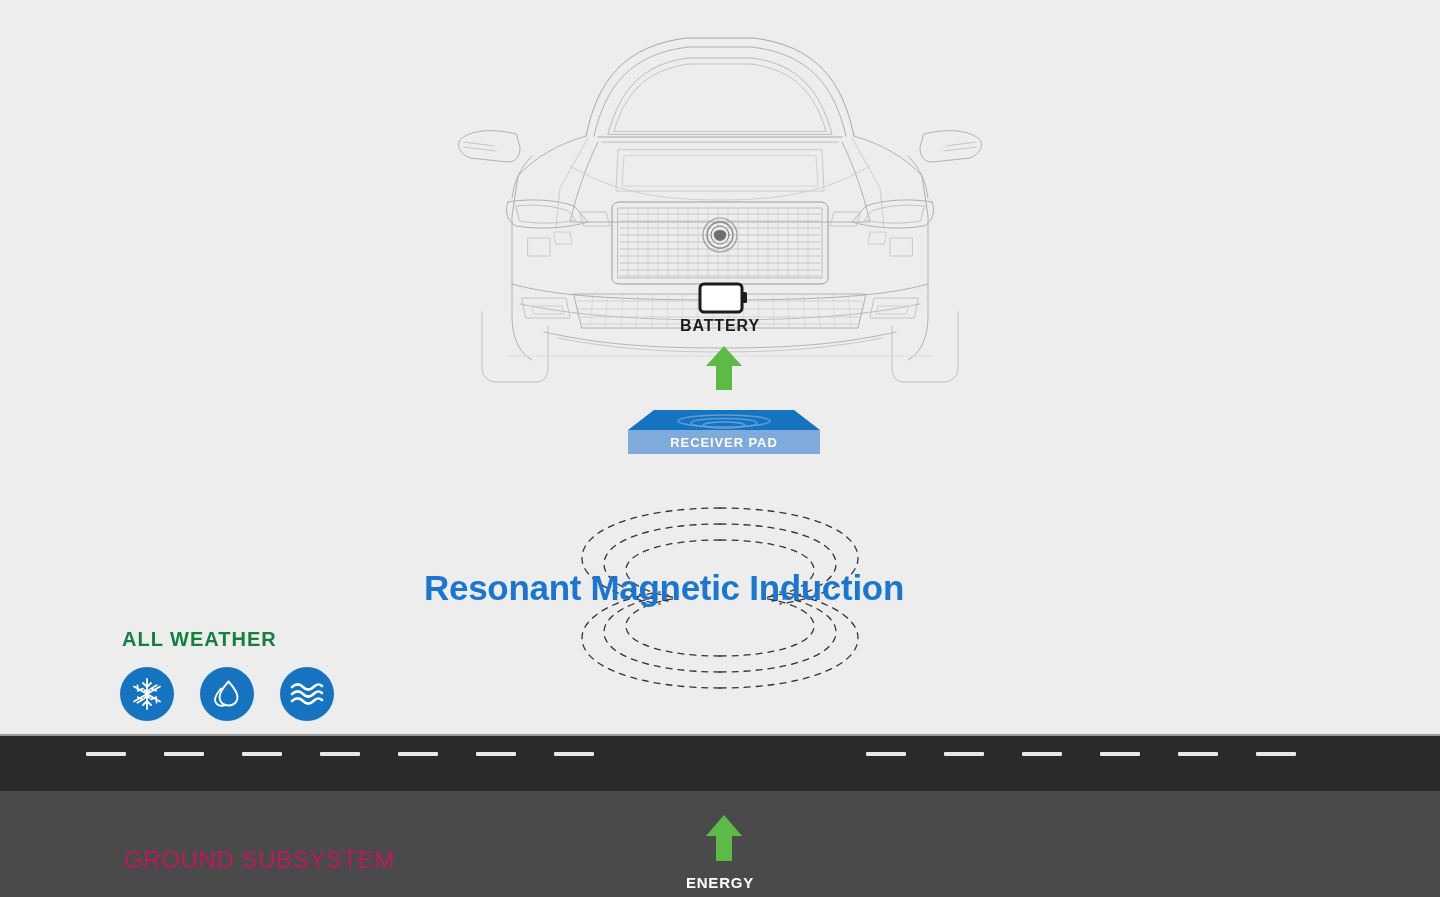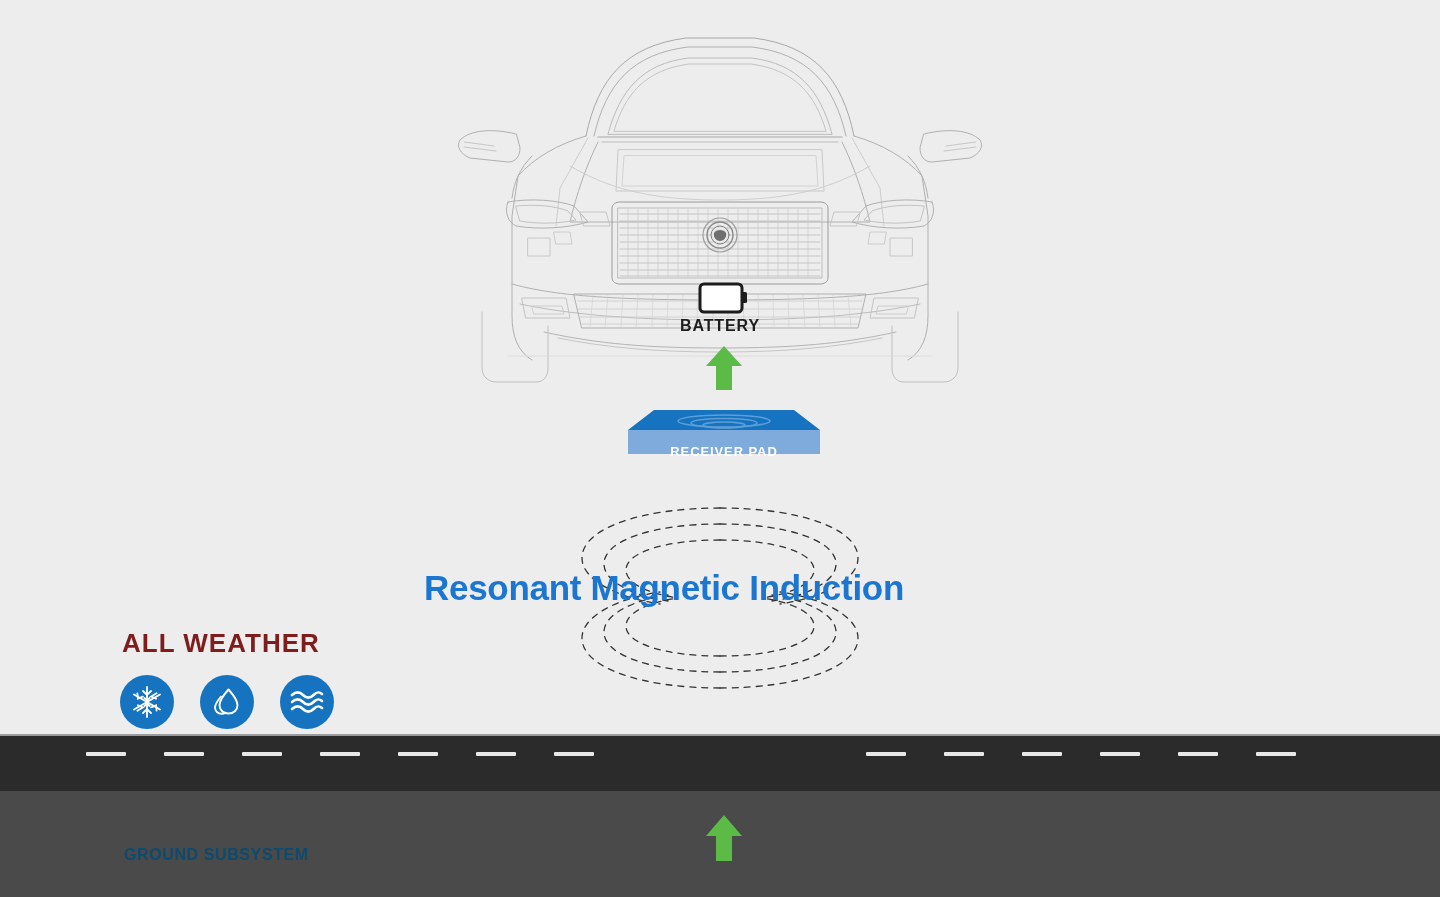--- a/index.html
+++ b/index.html
@@ -49,24 +49,24 @@
     top: 0;
     width: 40px;
     height: 4px;
     background: #e8e8e8;
     border-radius: 1px;
   }
   .ground-label {
     position: absolute;
     left: 124px;
     top: 846px;
-    font-size: 16px;
-    font-weight: bold;
+    font-size: 24px;
+    font-weight: normal;
     letter-spacing: 0.6px;
-    color: #0c4a6e;
+    color: #be185d;
   }
 
   
   .energy-label {
     position: absolute;
     left: 0;
     top: 874px;
     width: 1440px;
     text-align: center;
     font-size: 15px;
@@ -88,21 +88,20 @@
     position: absolute;
     left: 0;
     width: 196px;
     top: 27px;
     text-align: center;
     font-size: 13px;
     font-weight: bold;
     letter-spacing: 0.9px;
     color: #ffffff;
     pointer-events: none;
-    margin-top: 9px;
   }
 
   
   .induction-title {
     position: absolute;
     left: 0;
     top: 568px;
     width: 1328px;
     text-align: center;
     font-size: 35px;
@@ -111,24 +110,24 @@
     color: #1b76d2;
   }
 
   
   .weather {
     position: absolute;
     left: 120px;
     top: 628px;
   }
   .weather-title {
-    font-size: 26px;
+    font-size: 20px;
     font-weight: bold;
     letter-spacing: 1px;
-    color: #7f1d1d;
+    color: #15803d;
     margin: 0 0 16px 2px;
   }
   .weather-icons { display: flex; gap: 26px; }
   .weather-icon {
     width: 54px;
     height: 54px;
     border-radius: 50%;
     background: #1573c0;
     display: flex;
     align-items: center;
@@ -357,16 +356,17 @@
       <div class="road-dash" style="left: 1022px;"></div>
       <div class="road-dash" style="left: 1100px;"></div>
       <div class="road-dash" style="left: 1178px;"></div>
       <div class="road-dash" style="left: 1256px;"></div>
     </div>
 
 
   <svg style="position:absolute;left:700px;top:813px;" width="48" height="50" aria-hidden="true">
     <path d="M24 2 L42 23 L32 23 L32 48 L16 48 L16 23 L6 23 Z" fill="#5cbb46"></path>
   </svg>
+  <div class="energy-label">ENERGY</div>
 
   <div class="ground-label">GROUND SUBSYSTEM</div>
 
 </div>
 
 </body></html>

